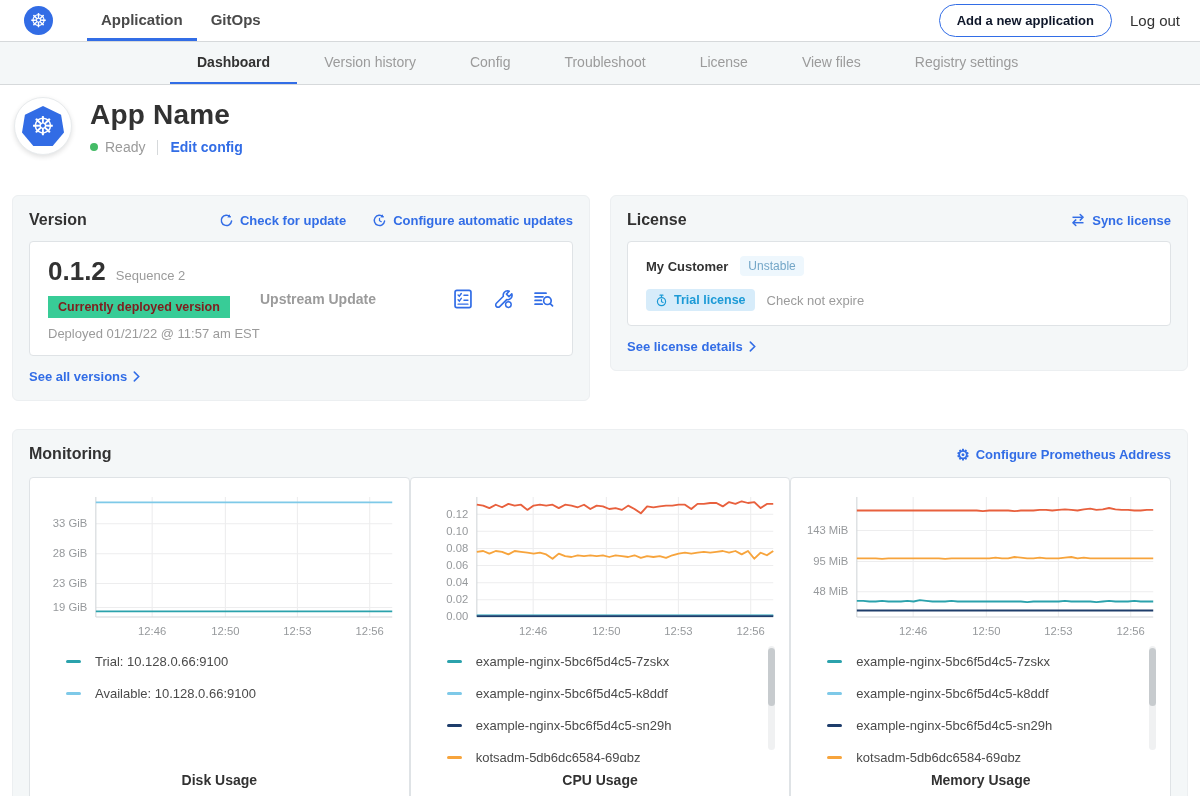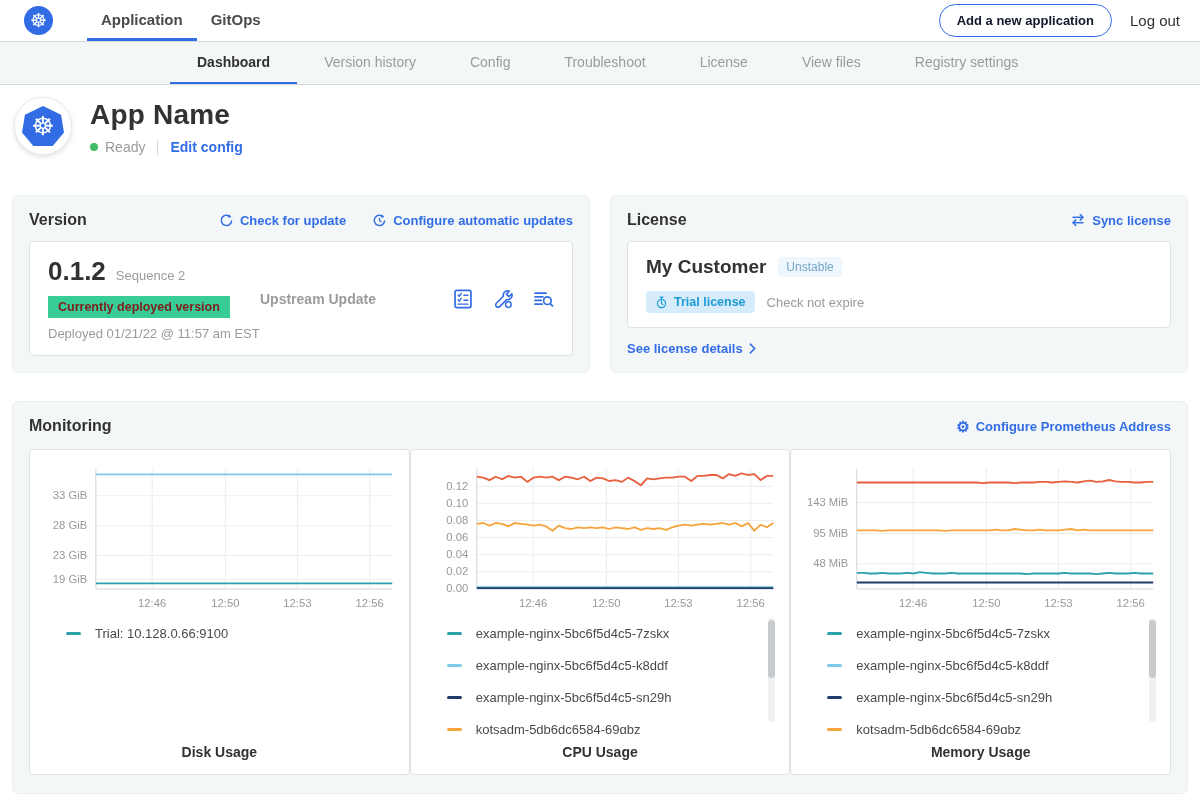--- a/index.html
+++ b/index.html
@@ -50,21 +50,21 @@
   .ver-number { font-size:26px; font-weight:bold; color:#323232; }
   .ver-seq { font-size:13px; color:#9b9b9b; }
   .badge-green { display:inline-block; margin-top:9px; background:#38cc97; color:#7f1d1d; font-size:12.5px; font-weight:bold; padding:4px 10px; border-radius:0; }
   .ver-deployed { margin-top:8px; font-size:13px; color:#9b9b9b; }
   .ver-source { flex:1; font-size:14px; font-weight:bold; color:#9b9b9b; }
   .ver-icons { display:flex; gap:18px; color:#326de6; align-items:center; }
   .ver-icons .icon-btn { cursor:pointer; display:flex; }
   .see-link { margin-top:13px; font-size:13px; }
 
   .lic-row1 { display:flex; align-items:center; gap:12px; }
-  .lic-name { font-size:19px; font-weight:bold; color:#323232; }
+  .lic-name { font-size:13px; font-weight:bold; color:#323232; }
   .badge-channel { background:#eef7fd; color:#73a6c7; font-size:12px; padding:3px 8px; border-radius:4px; }
   .lic-row2 { display:flex; align-items:center; gap:12px; margin-top:13px; }
   .badge-trial { background:#d7ecfa; color:#1c9ad6; font-size:12.5px; font-weight:bold; padding:4px 9px; border-radius:4px; display:inline-flex; align-items:center; gap:6px; }
   .lic-expiry { font-size:13px; color:#9b9b9b; }
 
   
   .monitoring { margin:28px 12px 0; background:#f4f7f8; border:1px solid #eceff1; border-radius:6px; padding:15px 16px 18px; }
   .charts-row { display:flex; margin-top:14px; }
   .chart-card { flex:1; background:#fff; border:1px solid #dfe3e6; border-radius:4px; padding:10px 10px 14px; display:flex; flex-direction:column; }
   .chart-area { height:152px; }
@@ -168,20 +168,28 @@
             </svg>
         </span>
         <span class="icon-btn">
           <svg viewBox="0 0 18 18" width="22" height="22">
               <path d="M2.5 4.2h9M2.5 7.2h6.5M2.5 10.2h5M2.5 13.2h5.8" stroke="currentColor" stroke-width="1.4" stroke-linecap="round"></path>
               <circle cx="12.6" cy="10.4" r="3.1" fill="none" stroke="currentColor" stroke-width="1.4"></circle>
               <path d="M14.9 12.8l1.9 1.9" stroke="currentColor" stroke-width="1.4" stroke-linecap="round"></path>
             </svg>
         </span>
       </div>
+    </div>
+    <div class="see-link">
+      <a class="link">
+        <span>See all versions</span>
+        <svg viewBox="0 0 8 12" width="7" height="11">
+            <path d="M1.5 1l5 5-5 5" fill="none" stroke="currentColor" stroke-width="1.8" stroke-linecap="round"></path>
+          </svg>
+      </a>
     </div>
   </section>
 
   <section class="panel">
     <div class="panel-head">
       <div class="panel-title">License</div>
       <div class="panel-actions">
         <a class="link">
           <svg viewBox="0 0 16 14" width="16" height="14">
               <path d="M2.5 4.3h10" fill="none" stroke="currentColor" stroke-width="1.5"></path>
@@ -254,20 +262,24 @@
             <text x="239.68" y="147" text-anchor="middle" font-size="10.5" fill="#96999c" font-family="Liberation Sans, sans-serif">12:53</text>
             <text x="307.024" y="147" text-anchor="middle" font-size="10.5" fill="#96999c" font-family="Liberation Sans, sans-serif">12:56</text>
             <polyline points="52.0,14.4 57.9,14.4 63.7,14.4 69.6,14.4 75.5,14.4 81.4,14.4 87.2,14.4 93.1,14.4 99.0,14.4 104.9,14.4 110.7,14.4 116.6,14.4 122.5,14.4 128.3,14.4 134.2,14.4 140.1,14.4 146.0,14.4 151.8,14.4 157.7,14.4 163.6,14.4 169.4,14.4 175.3,14.4 181.2,14.4 187.1,14.4 192.9,14.4 198.8,14.4 204.7,14.4 210.6,14.4 216.4,14.4 222.3,14.4 228.2,14.4 234.0,14.4 239.9,14.4 245.8,14.4 251.7,14.4 257.5,14.4 263.4,14.4 269.3,14.4 275.1,14.4 281.0,14.4 286.9,14.4 292.8,14.4 298.6,14.4 304.5,14.4 310.4,14.4 316.3,14.4 322.1,14.4 328.0,14.4" fill="none" stroke="#7ec9e8" stroke-width="1.8" stroke-linejoin="round"></polyline>
             <polyline points="52.0,123.3 57.9,123.3 63.7,123.3 69.6,123.3 75.5,123.3 81.4,123.3 87.2,123.3 93.1,123.3 99.0,123.3 104.9,123.3 110.7,123.3 116.6,123.3 122.5,123.3 128.3,123.3 134.2,123.3 140.1,123.3 146.0,123.3 151.8,123.3 157.7,123.3 163.6,123.3 169.4,123.3 175.3,123.3 181.2,123.3 187.1,123.3 192.9,123.3 198.8,123.3 204.7,123.3 210.6,123.3 216.4,123.3 222.3,123.3 228.2,123.3 234.0,123.3 239.9,123.3 245.8,123.3 251.7,123.3 257.5,123.3 263.4,123.3 269.3,123.3 275.1,123.3 281.0,123.3 286.9,123.3 292.8,123.3 298.6,123.3 304.5,123.3 310.4,123.3 316.3,123.3 322.1,123.3 328.0,123.3" fill="none" stroke="#2ba2ac" stroke-width="1.8" stroke-linejoin="round"></polyline>
           </svg>
         </div>
       <div class="legend">
           <div class="legend-item">
             <span class="legend-dash" style="background: rgb(43, 162, 172);"></span>
             <span class="legend-label">Trial: 10.128.0.66:9100</span>
+          </div>
+          <div class="legend-item">
+            <span class="legend-dash" style="background: rgb(126, 201, 232);"></span>
+            <span class="legend-label">Available: 10.128.0.66:9100</span>
           </div>
         </div>
       <div class="chart-title">Disk Usage</div>
     </div>
     <div class="chart-card">
       <div class="chart-area">
           <svg viewBox="0 0 334 152" preserveAspectRatio="none">
             <line x1="104.44" y1="9" x2="104.44" y2="129" stroke="#ededee" stroke-width="1"></line>
             <line x1="172.612" y1="9" x2="172.612" y2="129" stroke="#ededee" stroke-width="1"></line>
             <line x1="239.68" y1="9" x2="239.68" y2="129" stroke="#ededee" stroke-width="1"></line>

